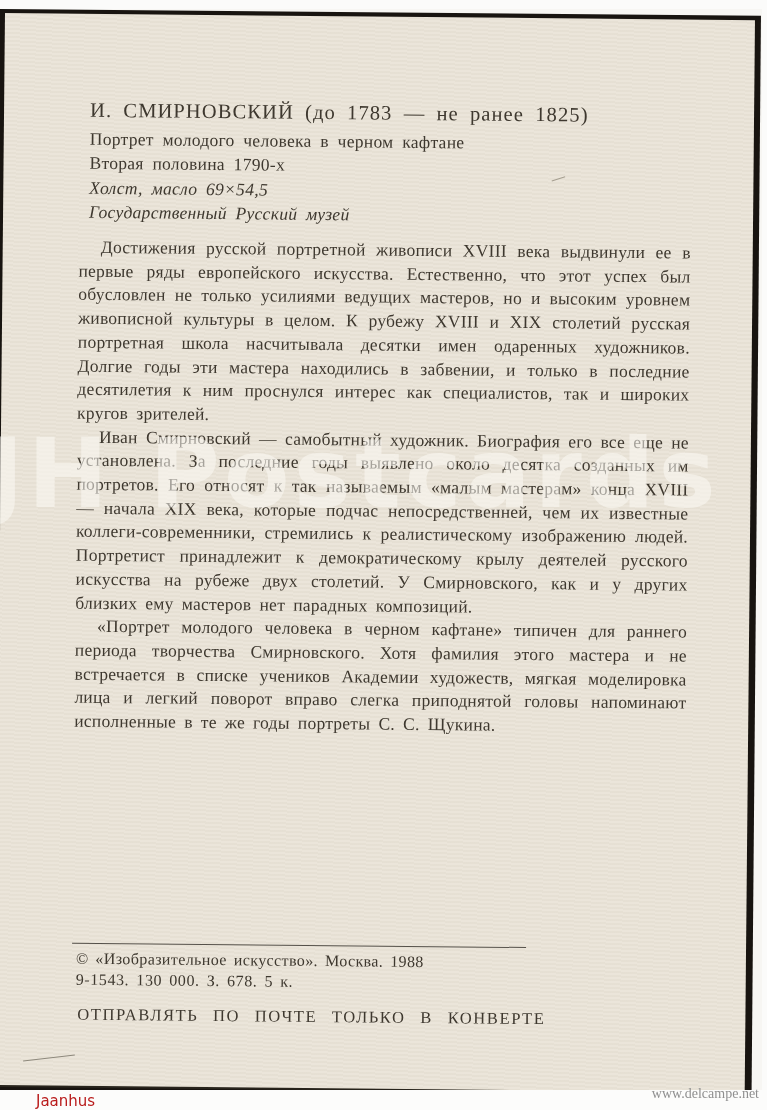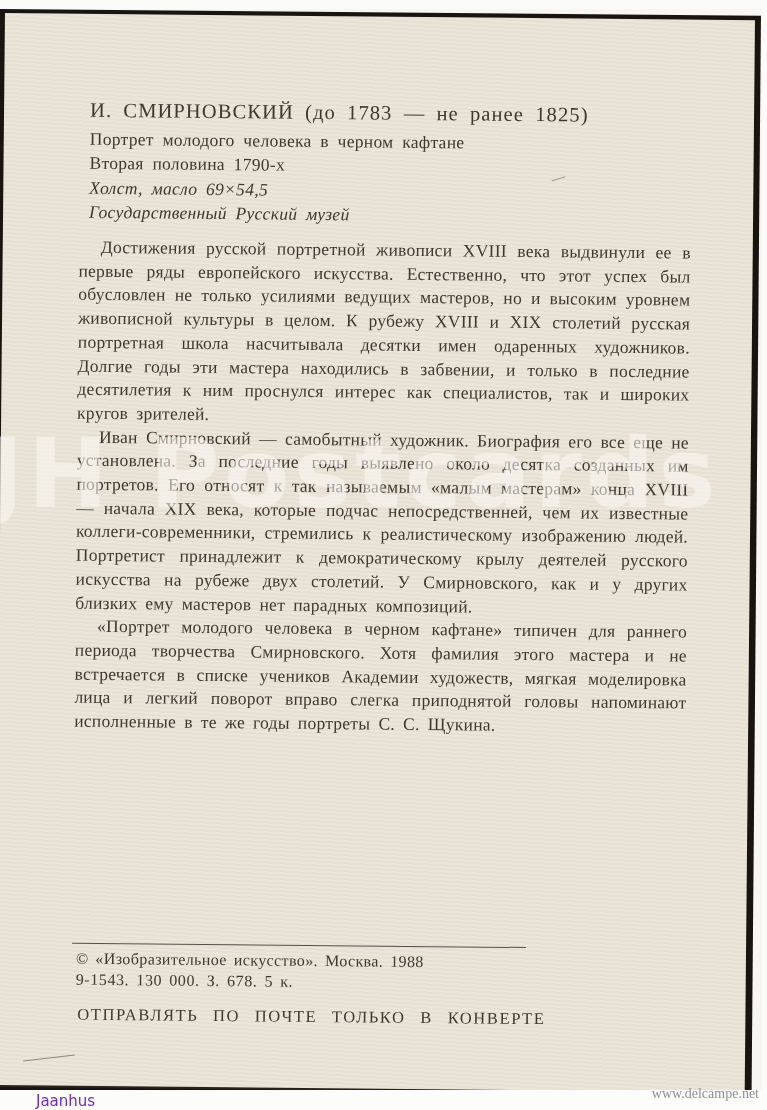--- a/index.html
+++ b/index.html
@@ -67,21 +67,21 @@
     color:rgba(252,250,244,0.55); white-space:nowrap; overflow:hidden;
     z-index:3; pointer-events:none;
   }
   .bottom-strip {
     position:absolute; left:0; top:1090px; width:767px; height:20px;
     background:#fcfcfb; z-index:4;
   }
   .watermark-seller {
     position:absolute; left:36px; top:1092px; z-index:5;
     font-family:"DejaVu Sans","Liberation Sans",sans-serif;
-    font-size:15px; color:#6d28d9;
+    font-size:15px; color:#b91c1c;
   }
   .watermark-site {
     position:absolute; right:8px; top:1086px; z-index:5;
     font-family:Liberation Serif, serif;
     font-size:14px; color:#8f8f8f;
   }
 </style>
 </head>
 <body>
 

